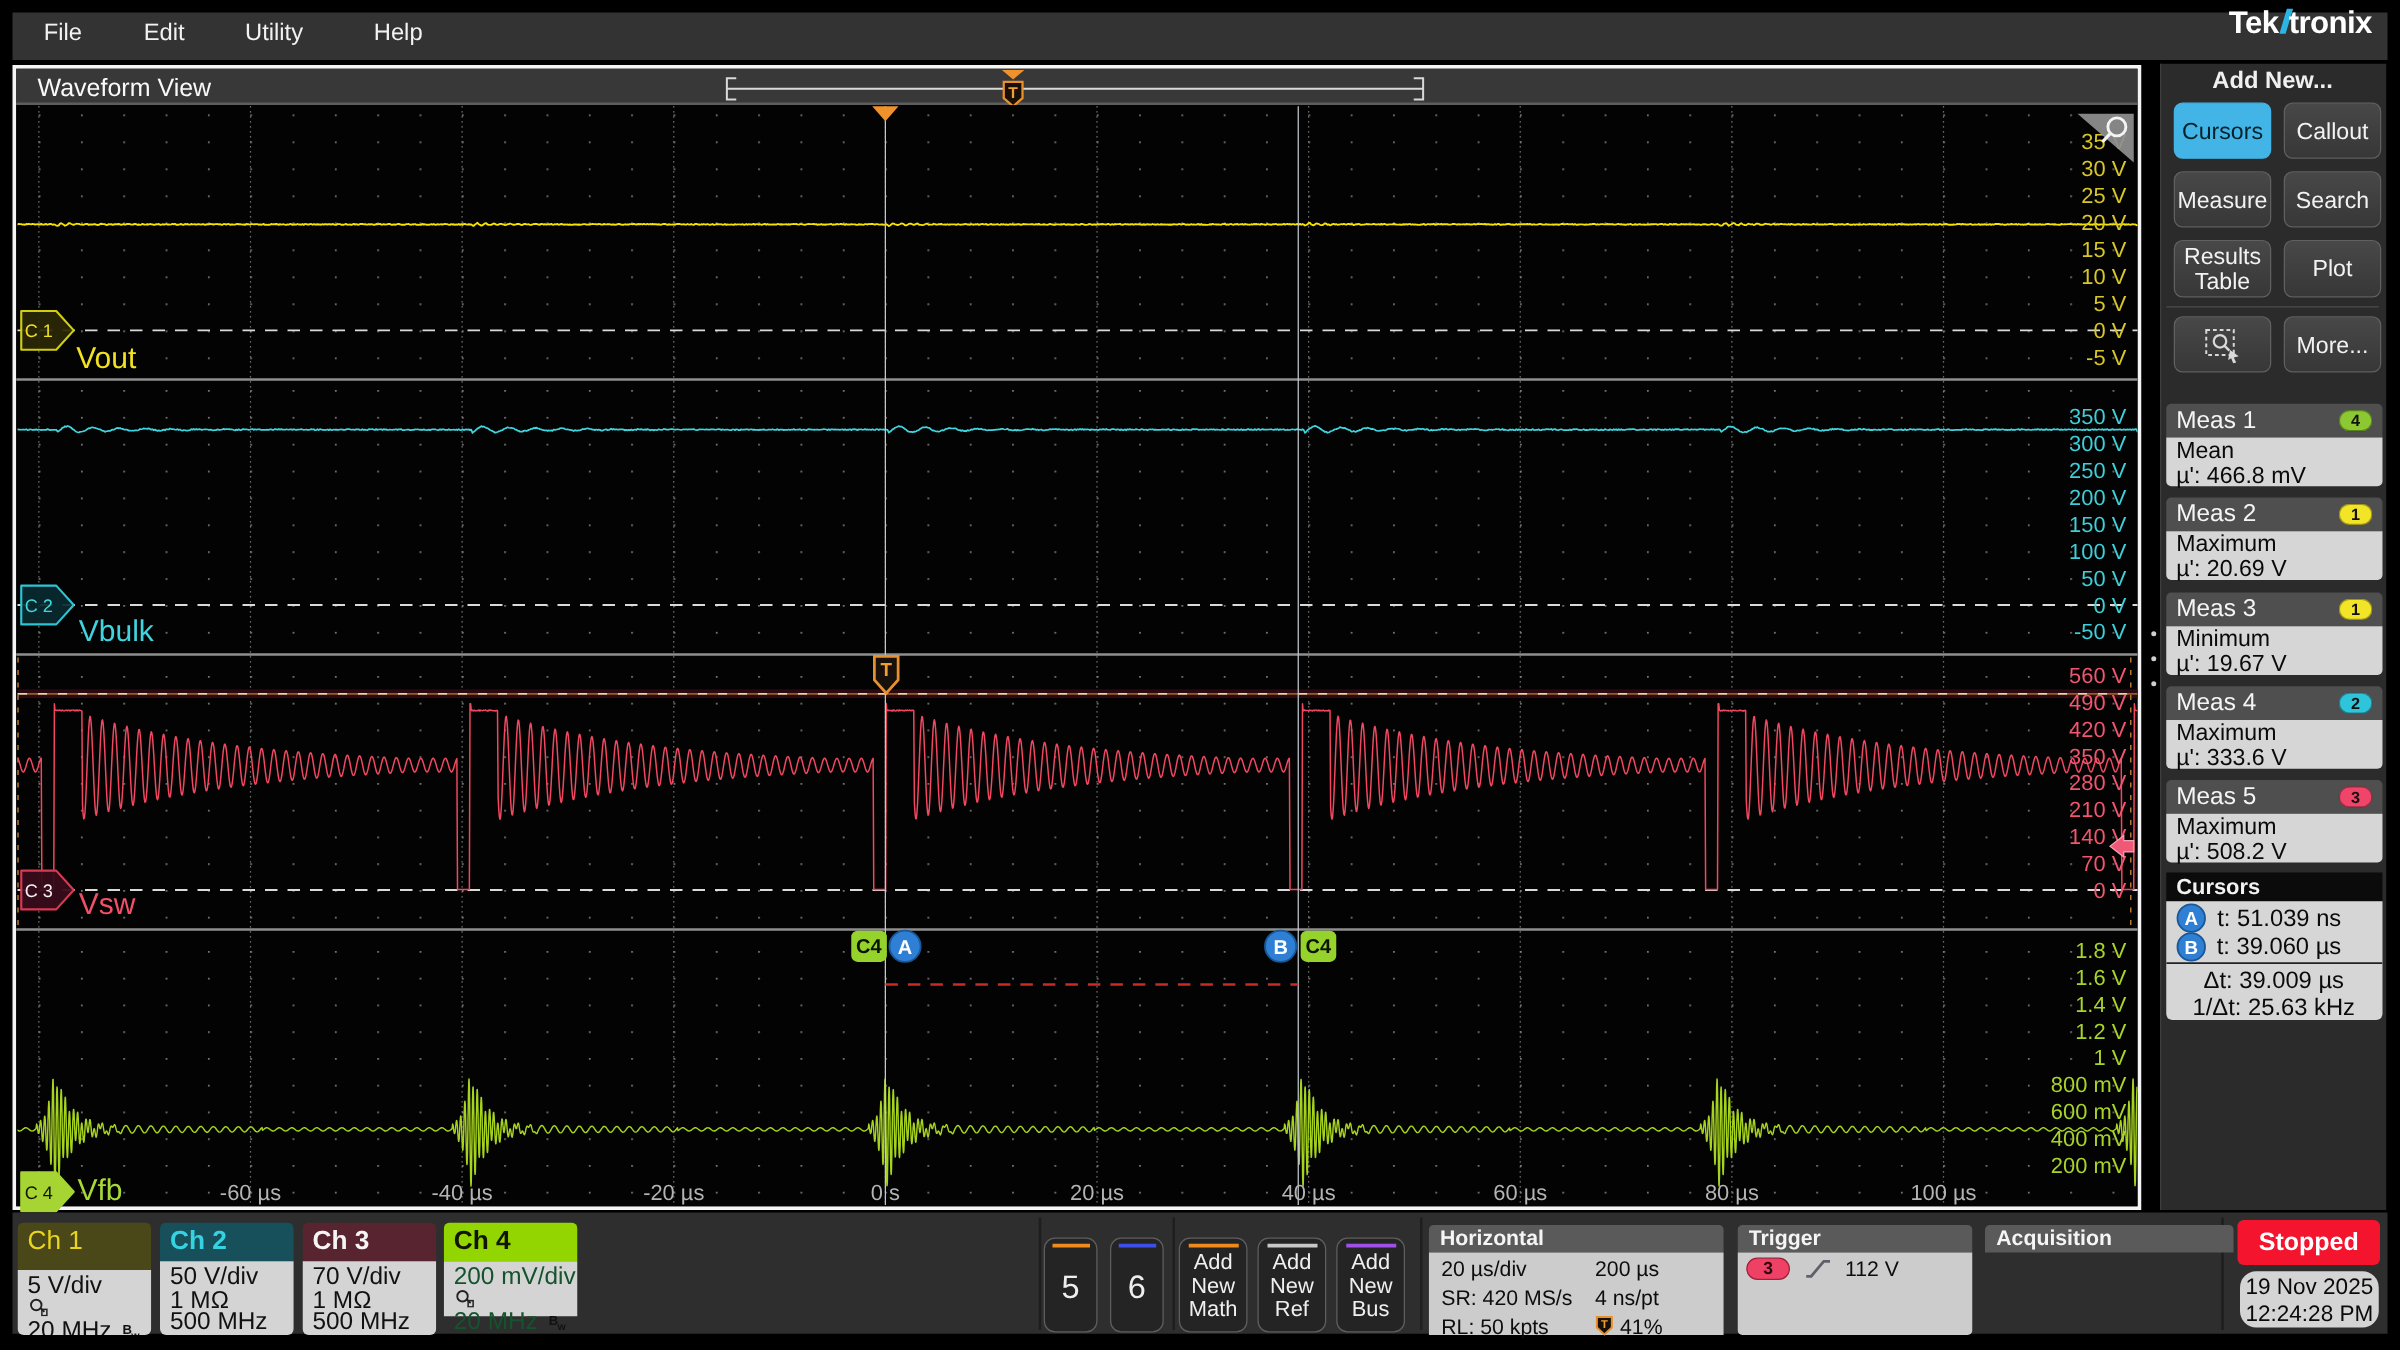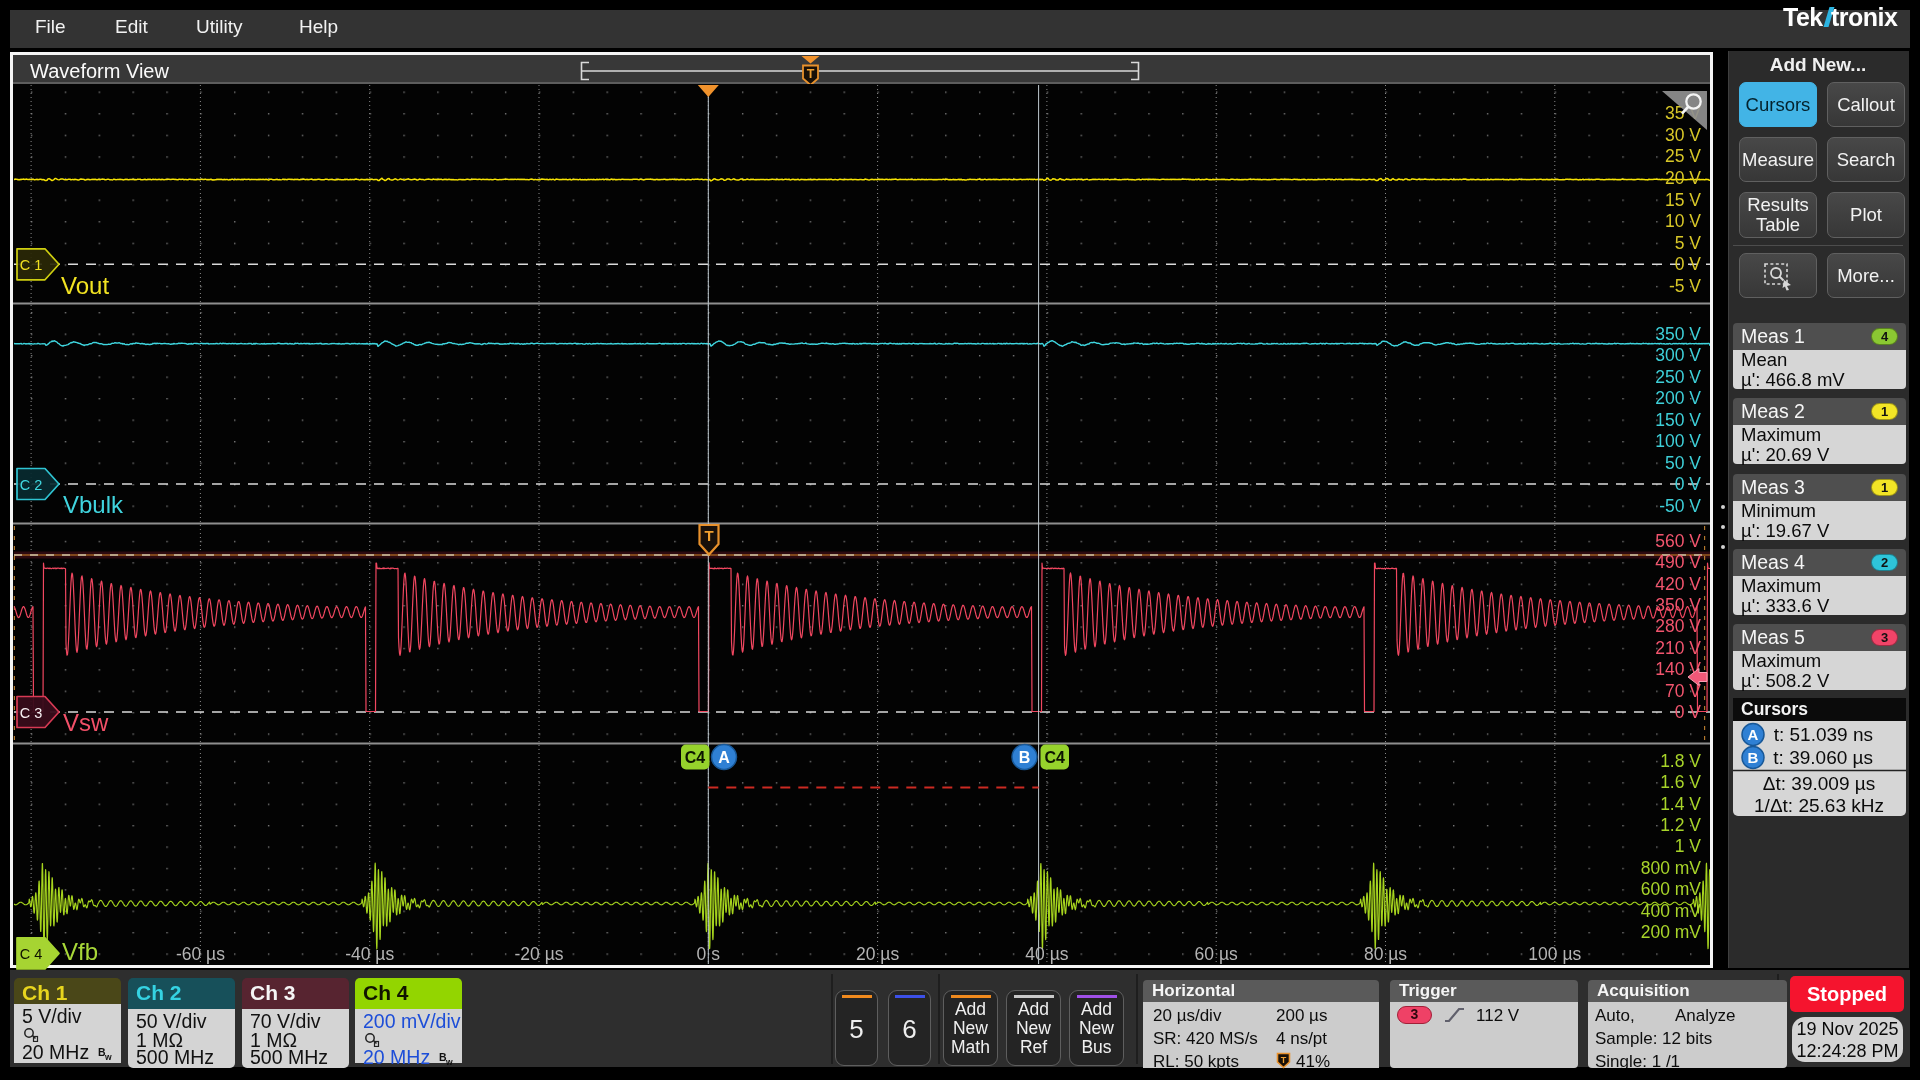--- a/index.html
+++ b/index.html
@@ -202,21 +202,21 @@
       <text x="86" y="69" text-anchor="middle" fill="#0a0a0a" font-size="19">Δt: 39.009 µs</text>
       <text x="86" y="91" text-anchor="middle" fill="#0a0a0a" font-size="19">1/Δt: 25.63 kHz</text>
     </svg></div>
 <div style="position:absolute;left:1721px;top:505px;width:5px;height:44px;display:flex;flex-direction:column;justify-content:space-between">
     <div style="width:4px;height:4px;border-radius:2px;background:#cfcfcf"></div>
     <div style="width:4px;height:4px;border-radius:2px;background:#cfcfcf"></div>
     <div style="width:4px;height:4px;border-radius:2px;background:#cfcfcf"></div>
   </div>
 <div style="position:absolute;left:10px;top:970px;width:1900px;height:97px;background:#2e2e2e"></div>
 <div style="position:absolute;left:14px;top:978px;width:107px;height:90px;border-radius:5px;overflow:hidden">
-    <div style="height:26px;background:#4a4718;color:#e8d51e;font-size:21px;font-weight:bold;padding:3px 0 0 8px;box-sizing:border-box">Ch 1</div>
+    <div style="height:38px;background:#4a4718;color:#e8d51e;font-size:21px;font-weight:normal;padding:3px 0 0 8px;box-sizing:border-box">Ch 1</div>
     <div style="height:59px;background:#d4d4d4;color:#111;font-size:19.5px;padding:0 0 0 8px;box-sizing:border-box;position:relative">
       <div style="position:absolute;top:1px;left:8px">5 V/div</div>
       <div style="position:absolute;top:20px;left:8px"><svg width="17" height="15" viewBox="0 0 17 15">
           <g fill="none" stroke="#222" stroke-width="1.5">
             <circle cx="7" cy="6" r="4.2"></circle>
             <path d="M10.5 8.5 L13.5 11.5"></path>
           </g>
           <rect x="11.5" y="9.5" width="4" height="5" fill="none" stroke="#222" stroke-width="1.2"></rect>
         </svg></div>
       <div style="position:absolute;top:37px;left:8px">20 MHz</div>
@@ -237,21 +237,21 @@
 <div style="position:absolute;left:242px;top:978px;width:107px;height:90px;border-radius:5px;overflow:hidden">
     <div style="height:31px;background:#572430;color:#f5f5f5;font-size:21px;font-weight:bold;padding:3px 0 0 8px;box-sizing:border-box">Ch 3</div>
     <div style="height:59px;background:#d4d4d4;color:#111;font-size:19.5px;padding:0 0 0 8px;box-sizing:border-box;position:relative">
       <div style="position:absolute;top:1px;left:8px">70 V/div</div>
       <div style="position:absolute;top:20px;left:8px">1 MΩ</div>
       <div style="position:absolute;top:37px;left:8px">500 MHz</div>
     </div>
   </div>
 <div style="position:absolute;left:355px;top:978px;width:107px;height:90px;border-radius:5px;overflow:hidden">
     <div style="height:31px;background:#93d500;color:#101400;font-size:21px;font-weight:bold;padding:3px 0 0 8px;box-sizing:border-box">Ch 4</div>
-    <div style="height:54px;background:#d4d4d4;color:#1d4ed8;font-size:19.5px;padding:0 0 0 8px;box-sizing:border-box;position:relative">
+    <div style="height:44px;background:#d4d4d4;color:#14532d;font-size:19.5px;padding:0 0 0 8px;box-sizing:border-box;position:relative">
       <div style="position:absolute;top:1px;left:8px">200 mV/div</div>
       <div style="position:absolute;top:20px;left:8px"><svg width="17" height="15" viewBox="0 0 17 15">
           <g fill="none" stroke="#222" stroke-width="1.5">
             <circle cx="7" cy="6" r="4.2"></circle>
             <path d="M10.5 8.5 L13.5 11.5"></path>
           </g>
           <rect x="11.5" y="9.5" width="4" height="5" fill="none" stroke="#222" stroke-width="1.2"></rect>
         </svg></div>
       <div style="position:absolute;top:37px;left:8px">20 MHz</div>
       <div style="position:absolute;top:39px;left:83px"><svg width="16" height="14" viewBox="0 0 16 14">
@@ -304,21 +304,15 @@
     <div style="height:66px;background:#cccccc;color:#0d0d0d;font-size:17px;position:relative">
       <div style="position:absolute;left:7px;top:4px;width:35px;height:18px;background:#ef4166;border:1.5px solid #a02038;border-radius:9px;box-sizing:border-box;color:#30060e;font-size:14px;font-weight:bold;text-align:center;line-height:15px">3</div>
       <div style="position:absolute;left:53px;top:5px"><svg width="23" height="16" viewBox="0 0 23 16">
           <path d="M2 14 H6 L16 2 H21" fill="none" stroke="#60606c" stroke-width="2.2"></path>
         </svg></div>
       <div style="position:absolute;left:86px;top:4px">112 V</div>
     </div>
   </div>
 <div style="position:absolute;left:1588px;top:980px;width:199px;height:88px;border-radius:4px;overflow:hidden">
     <div style="height:22px;background:#5a5a5a;color:#f5f5f5;font-size:17px;font-weight:bold;padding:1px 0 0 9px;box-sizing:border-box">Acquisition</div>
-    <div style="height:66px;background:#cccccc;color:#0d0d0d;font-size:17px;position:relative">
-      <div style="position:absolute;left:7px;top:4px">Auto,</div>
-      <div style="position:absolute;left:87px;top:4px">Analyze</div>
-      <div style="position:absolute;left:7px;top:27px">Sample: 12 bits</div>
-      <div style="position:absolute;left:7px;top:50px">Single: 1 /1</div>
-    </div>
   </div>
 <div style="position:absolute;left:1790px;top:976px;width:114px;height:36px;background:#f5142e;border-radius:5px;color:#fff;font-size:20px;font-weight:bold;text-align:center;line-height:36px">Stopped</div>
 <div style="position:absolute;left:1792px;top:1017px;width:111px;height:45px;background:#d4d4d4;border-radius:13px;color:#0a0a0a;font-size:18px;text-align:center;line-height:22px;padding-top:1px;box-sizing:border-box">19 Nov 2025<br>12:24:28 PM</div>
 
 </body></html>

